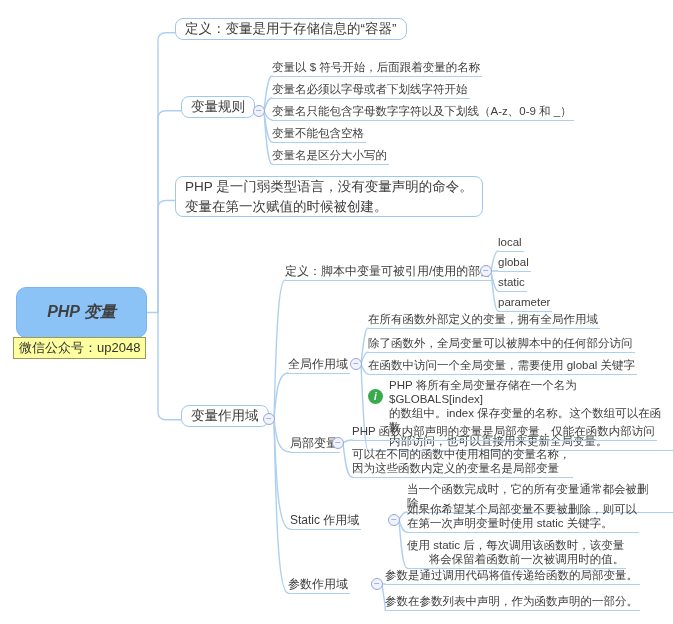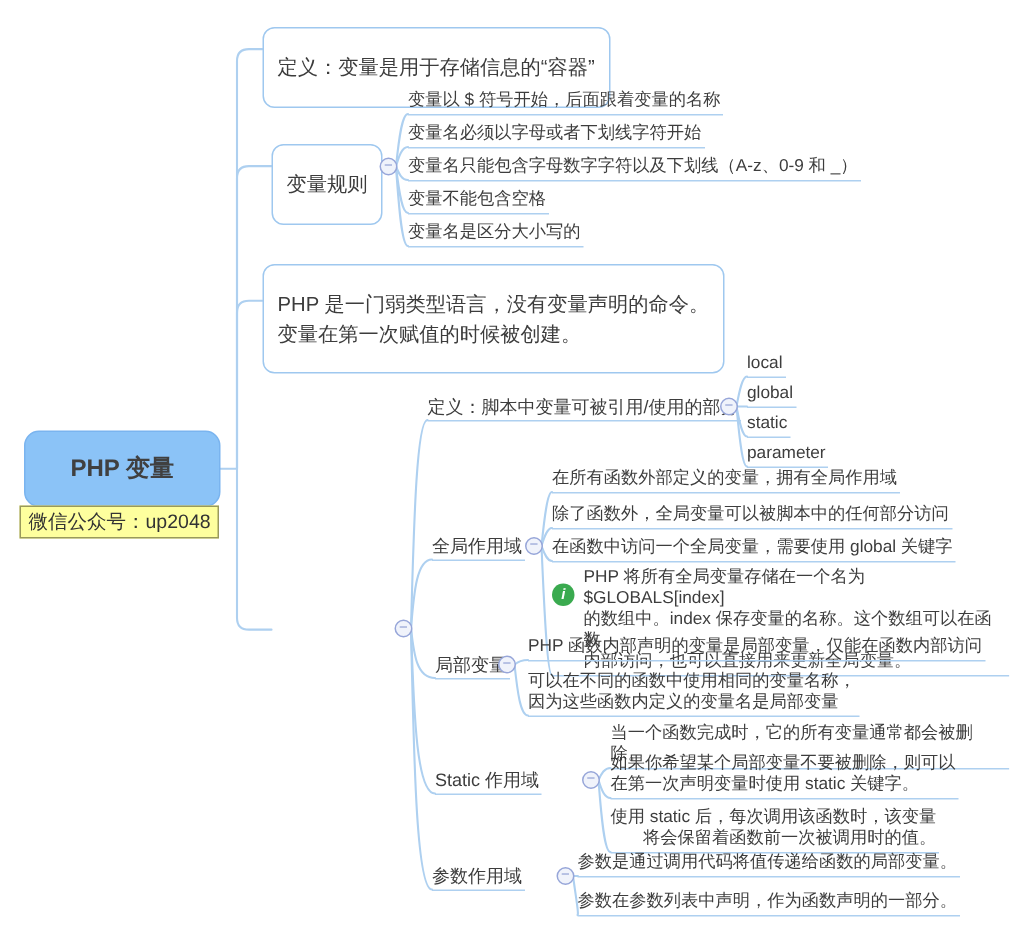--- a/index.html
+++ b/index.html
@@ -12,21 +12,21 @@
     color:#3d3d3d;
   }
   #wires{position:absolute;left:0;top:0;width:673px;height:624px;pointer-events:none;}
   #wires path{stroke:#aed0f0;stroke-width:1.4;fill:none;stroke-linecap:round;}
 
   .box{
     position:absolute;
     background:#fff;
     border:1.5px solid #9fc8ef;
     border-radius:8px;
-    padding:16px 9px;
+    padding:0 9px;
     font-size:13.5px;
     line-height:19.5px;
     color:#3c3c3c;
     white-space:pre-line;
     box-sizing:border-box;
   }
   .root{
     display:flex;align-items:center;justify-content:center;
     width:129px;height:49px;
     background:#8bc3f7;
@@ -108,31 +108,32 @@
       <path d="M 361 364 C 363 411.3 365 450 368 450"></path>
       <path d="M 343 443 C 345 441.35 347 440 352 440"></path>
       <path d="M 343 443 C 345 461.7 347 477 352 477"></path>
       <path d="M 399 520 C 401 515.6 403 512 407 512"></path>
       <path d="M 399 520 C 401 526.6 403 532 407 532"></path>
       <path d="M 399 520 C 401 546.4 403 568 407 568"></path>
       <path d="M 382 584 C 384 584 386 584 385 584"></path>
       <path d="M 382 584 C 384 598.3 386 610 385 610"></path>
     </svg>
 
-  <div id="root" class="root" style="left:16px;top:287px;position:absolute;">PHP 变量</div>
+  <div id="root" class="root" style="left:16px;top:287px;position:absolute;font-style:italic;">PHP 变量</div>
   <div id="wm" class="watermark" style="left:13px;top:337px;">微信公众号：up2048</div>
 
   <div id="b-def" class="box" style="left:175px;top:18px;">定义：变量是用于存储信息的“容器”</div>
 
   <div id="b-rules" class="box" style="left:181px;top:96px;">变量规则</div>
   <div id="m-rules" class="minus" style="left:253px;top:105px;">−</div>
 
   <div id="b-note" class="box" style="left:175px;top:176px;">PHP 是一门弱类型语言，没有变量声明的命令。
 变量在第一次赋值的时候被创建。</div>
 
+  <div id="b-scope" class="box" style="left:181px;top:405px;">变量作用域</div>
   <div id="m-scope" class="minus" style="left:263px;top:413px;">−</div>
 
   <div id="r0" class="leaf" style="left:272px;top:60px;">变量以 $ 符号开始，后面跟着变量的名称</div>
   <div id="r1" class="leaf" style="left:272px;top:82px;">变量名必须以字母或者下划线字符开始</div>
   <div id="r2" class="leaf" style="left:272px;top:104px;">变量名只能包含字母数字字符以及下划线（A-z、0-9 和 _）</div>
   <div id="r3" class="leaf" style="left:272px;top:126px;">变量不能包含空格</div>
   <div id="r4" class="leaf" style="left:272px;top:148px;">变量名是区分大小写的</div>
 
   <div id="n-sdef" class="leaf sublabel" style="left:285px;top:264px;">定义：脚本中变量可被引用/使用的部分</div>
   <div id="m-sdef" class="minus" style="left:480px;top:265px;">−</div>

